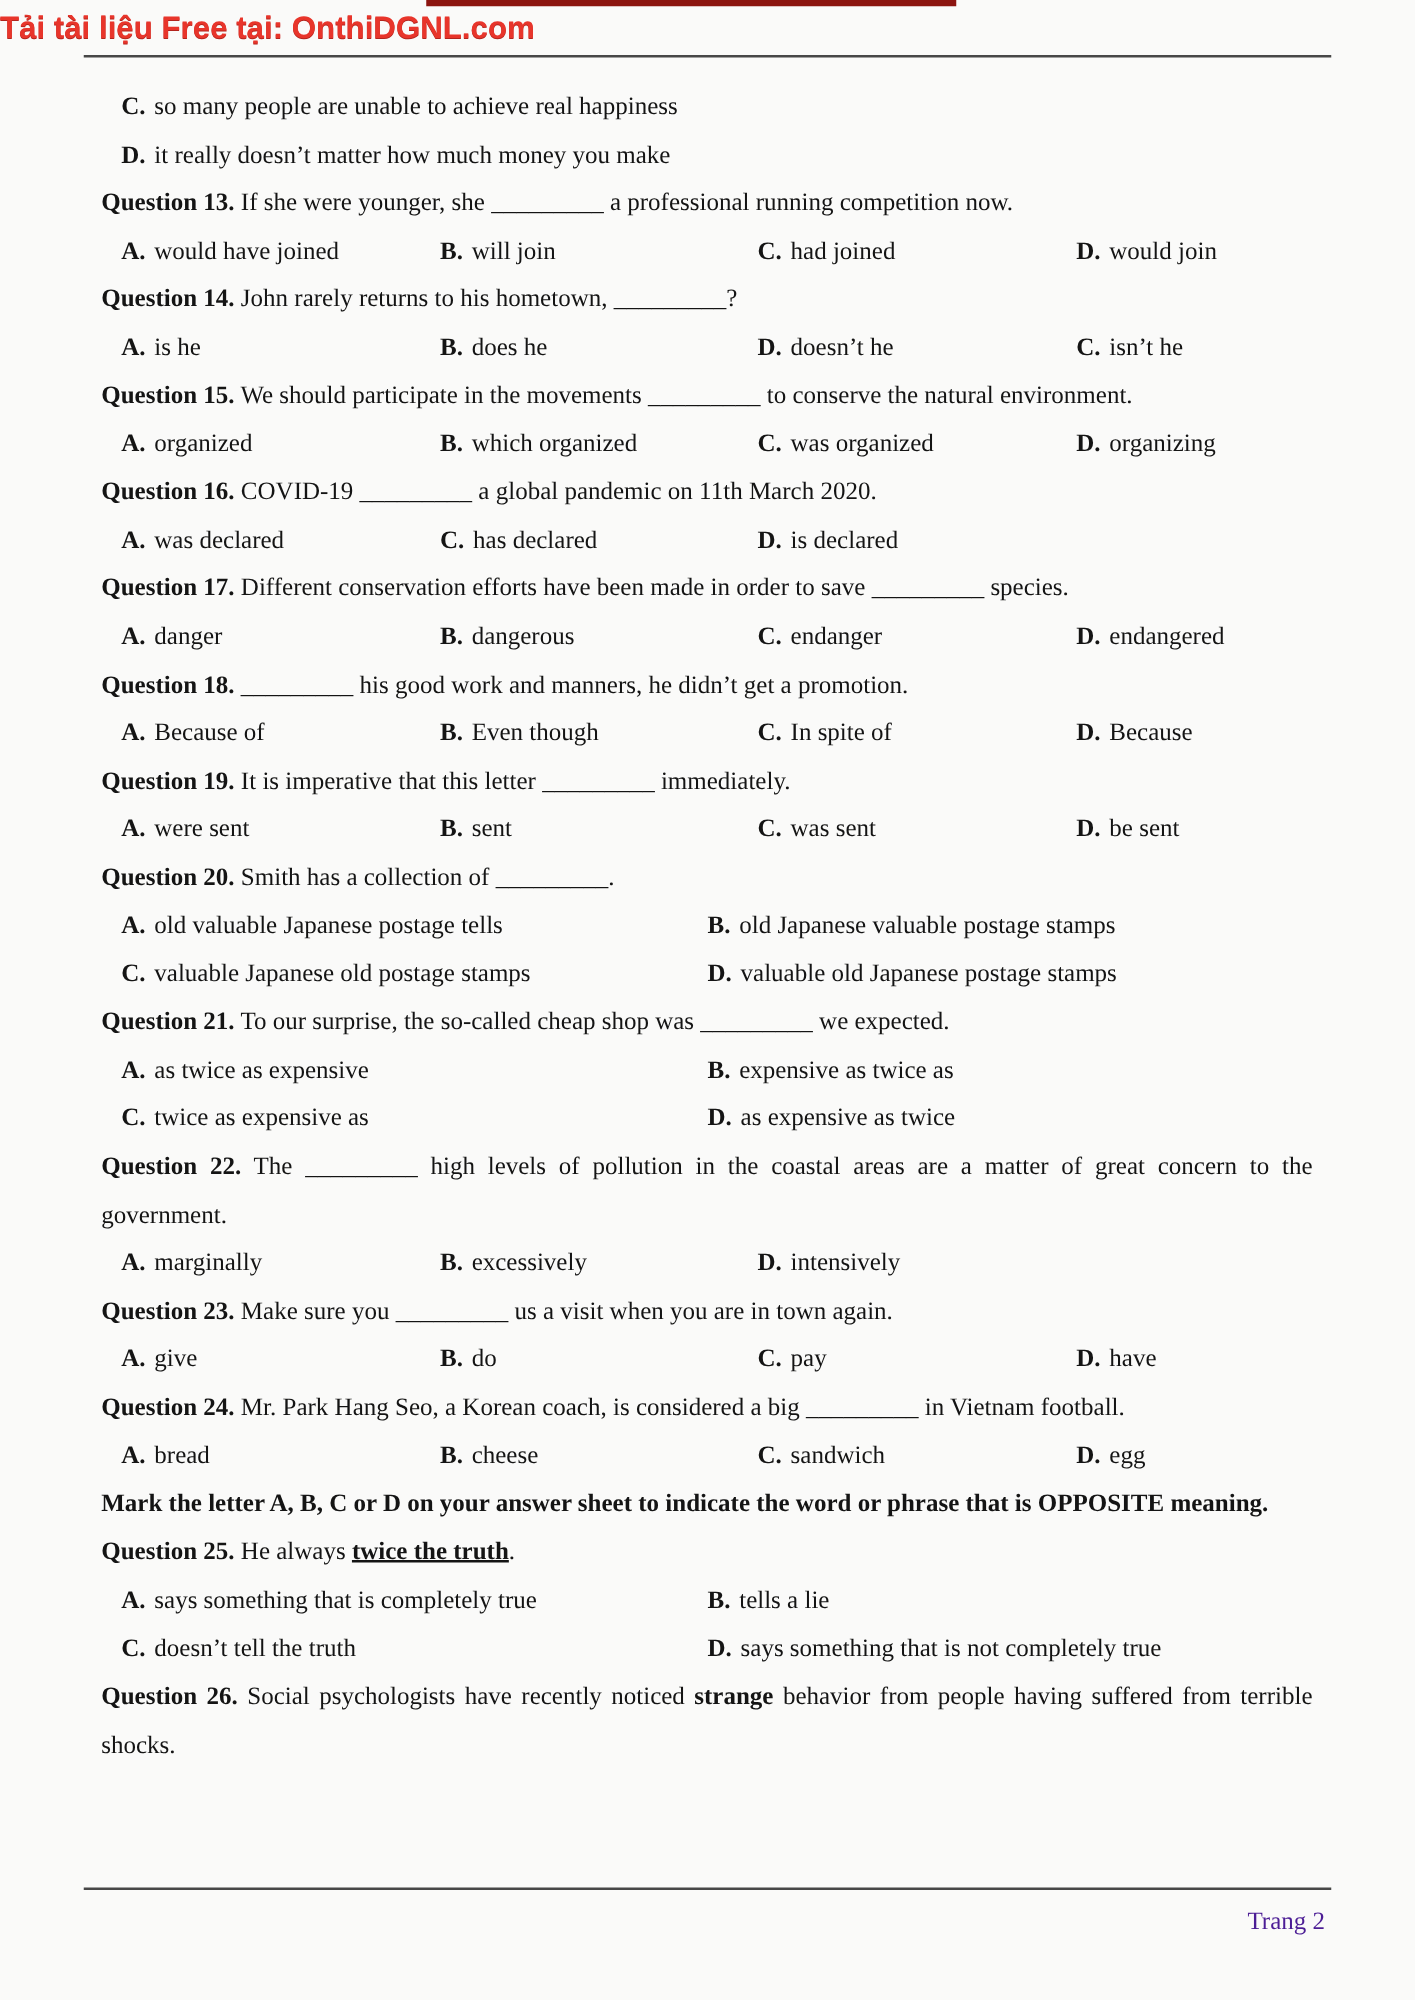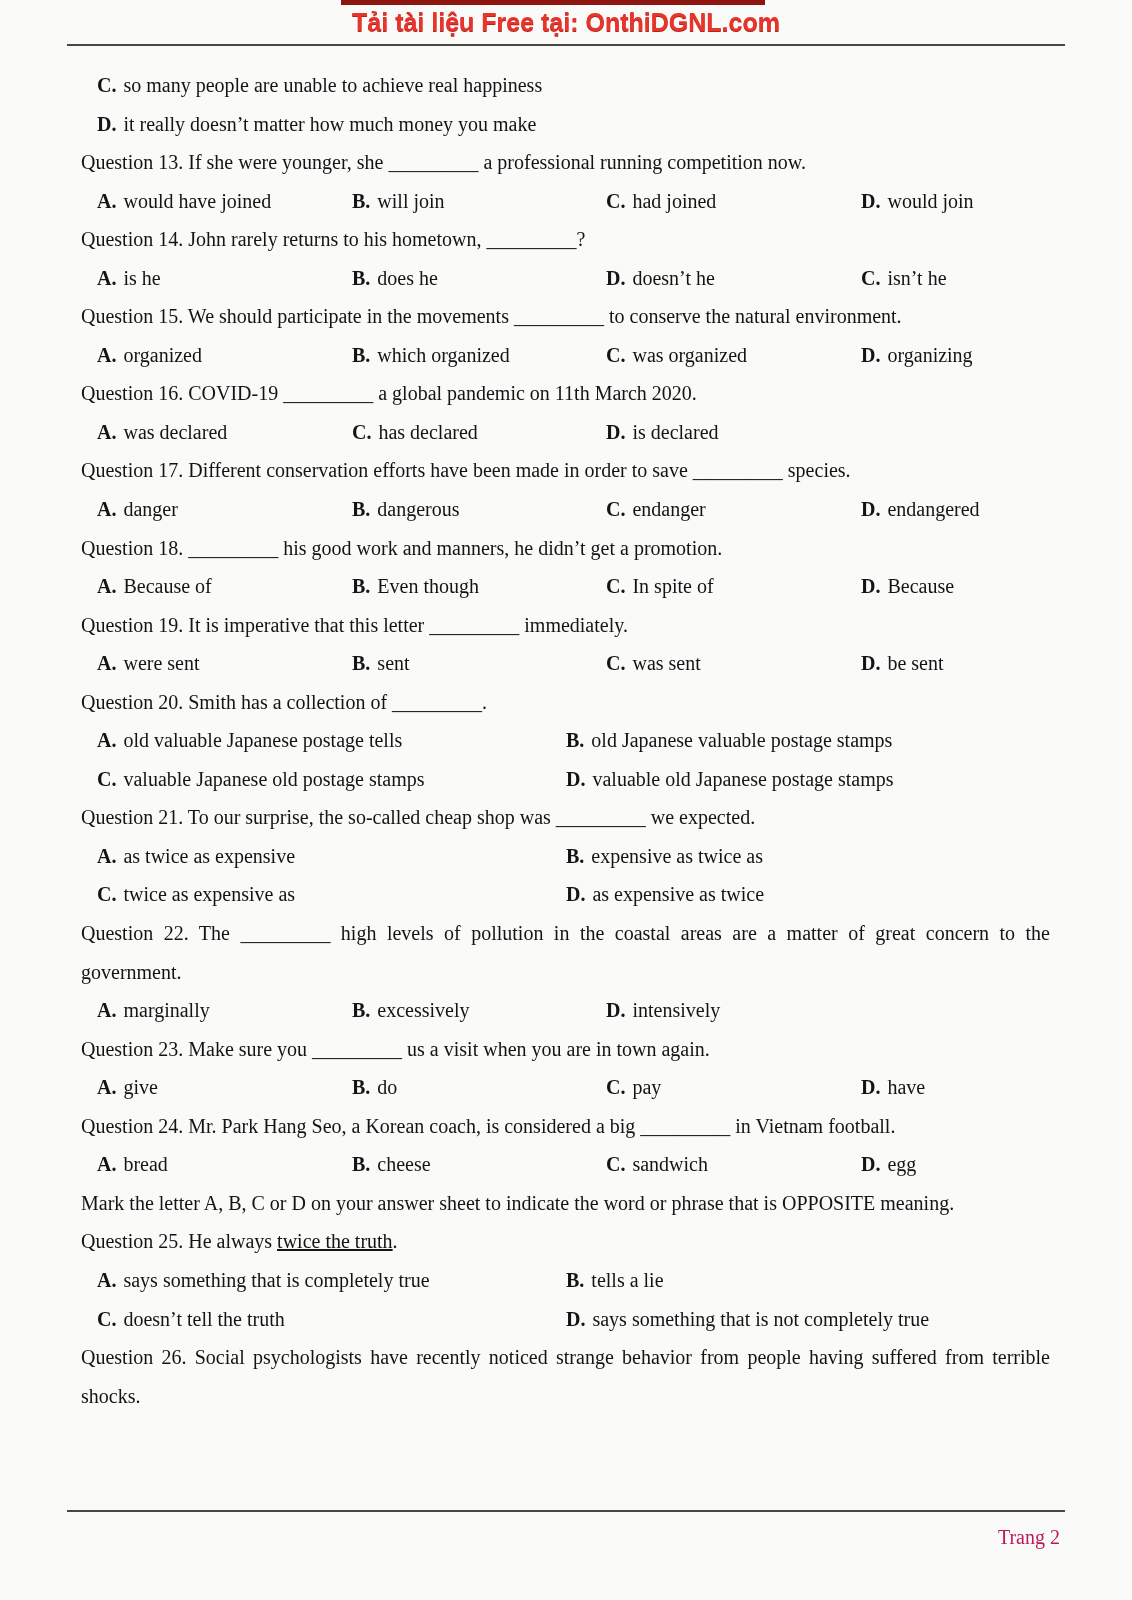--- a/index.html
+++ b/index.html
@@ -11,40 +11,39 @@
     color:#141414;
     overflow:hidden;
     margin:0 auto;
   }
   .top-bar{
     position:absolute;top:0;left:341px;width:424px;height:5px;
     background:#8c1510;
   }
   .header-title{
     position:absolute;top:6px;left:0;right:0;
-    text-align:center;
     font-family:"Liberation Sans", sans-serif;
     font-weight:bold;font-size:25px;line-height:32px;
     color:#e8352b;
     text-shadow:0 1px 0 #b3241d;
   }
   .rule{position:absolute;left:67px;width:998px;height:2px;background:#474747;}
   .header-rule{top:44px;}
   .footer-rule{top:1510px;}
   .page-number{
     position:absolute;top:1522px;left:67px;width:993px;
-    text-align:right;font-size:20px;line-height:30px;color:#be185d;
+    text-align:right;font-size:20px;line-height:30px;color:#4c1d95;
   }
   .content{
     position:absolute;top:66px;left:81px;width:969px;
     font-size:20px;line-height:38.55px;
   }
   .para{text-align:left;}
   .para.justify{text-align:justify;}
-  .b{font-weight:normal;}
+  .b{font-weight:bold;}
   .u{text-decoration:underline;}
   .opts{padding-left:16px;}
   .opts.cols4{display:grid;grid-template-columns:235px 234px 235px 1fr;gap:20px;}
   .opts.cols2{display:grid;grid-template-columns:469px 1fr;}
   .opts.cols1{display:block;}
   .opt{display:block;white-space:nowrap;}
   .opt-letter{font-weight:bold;margin-right:7px;}
 </style>
 </head>
 <body>

